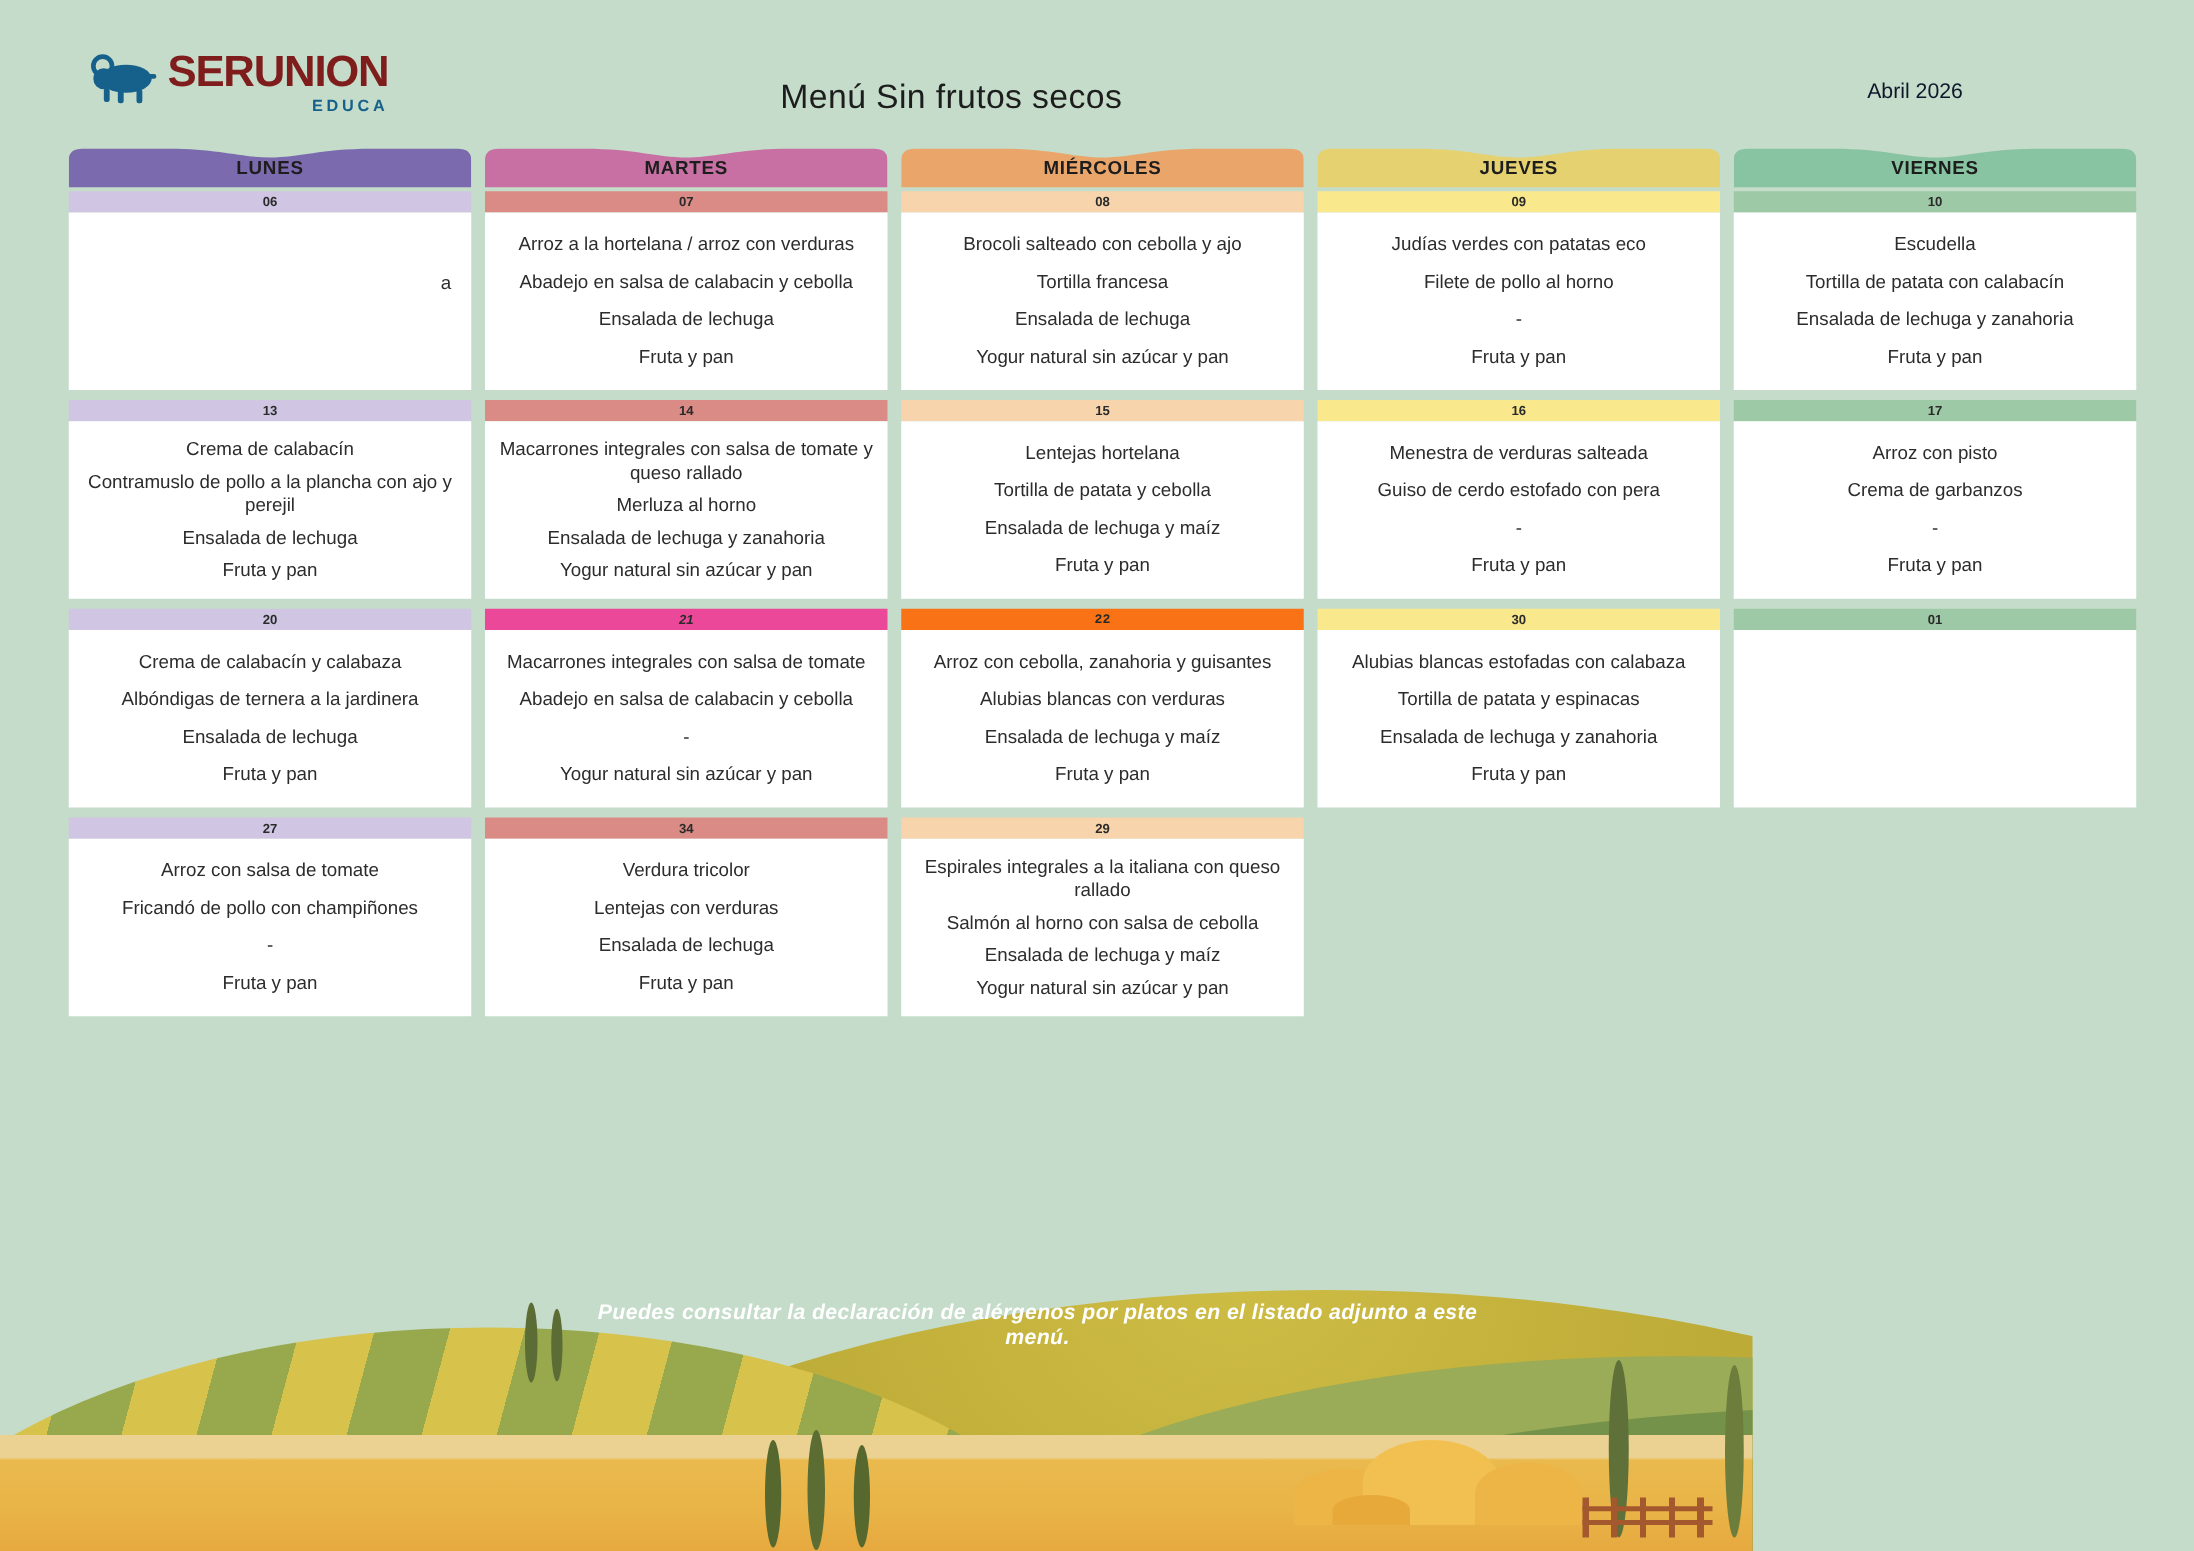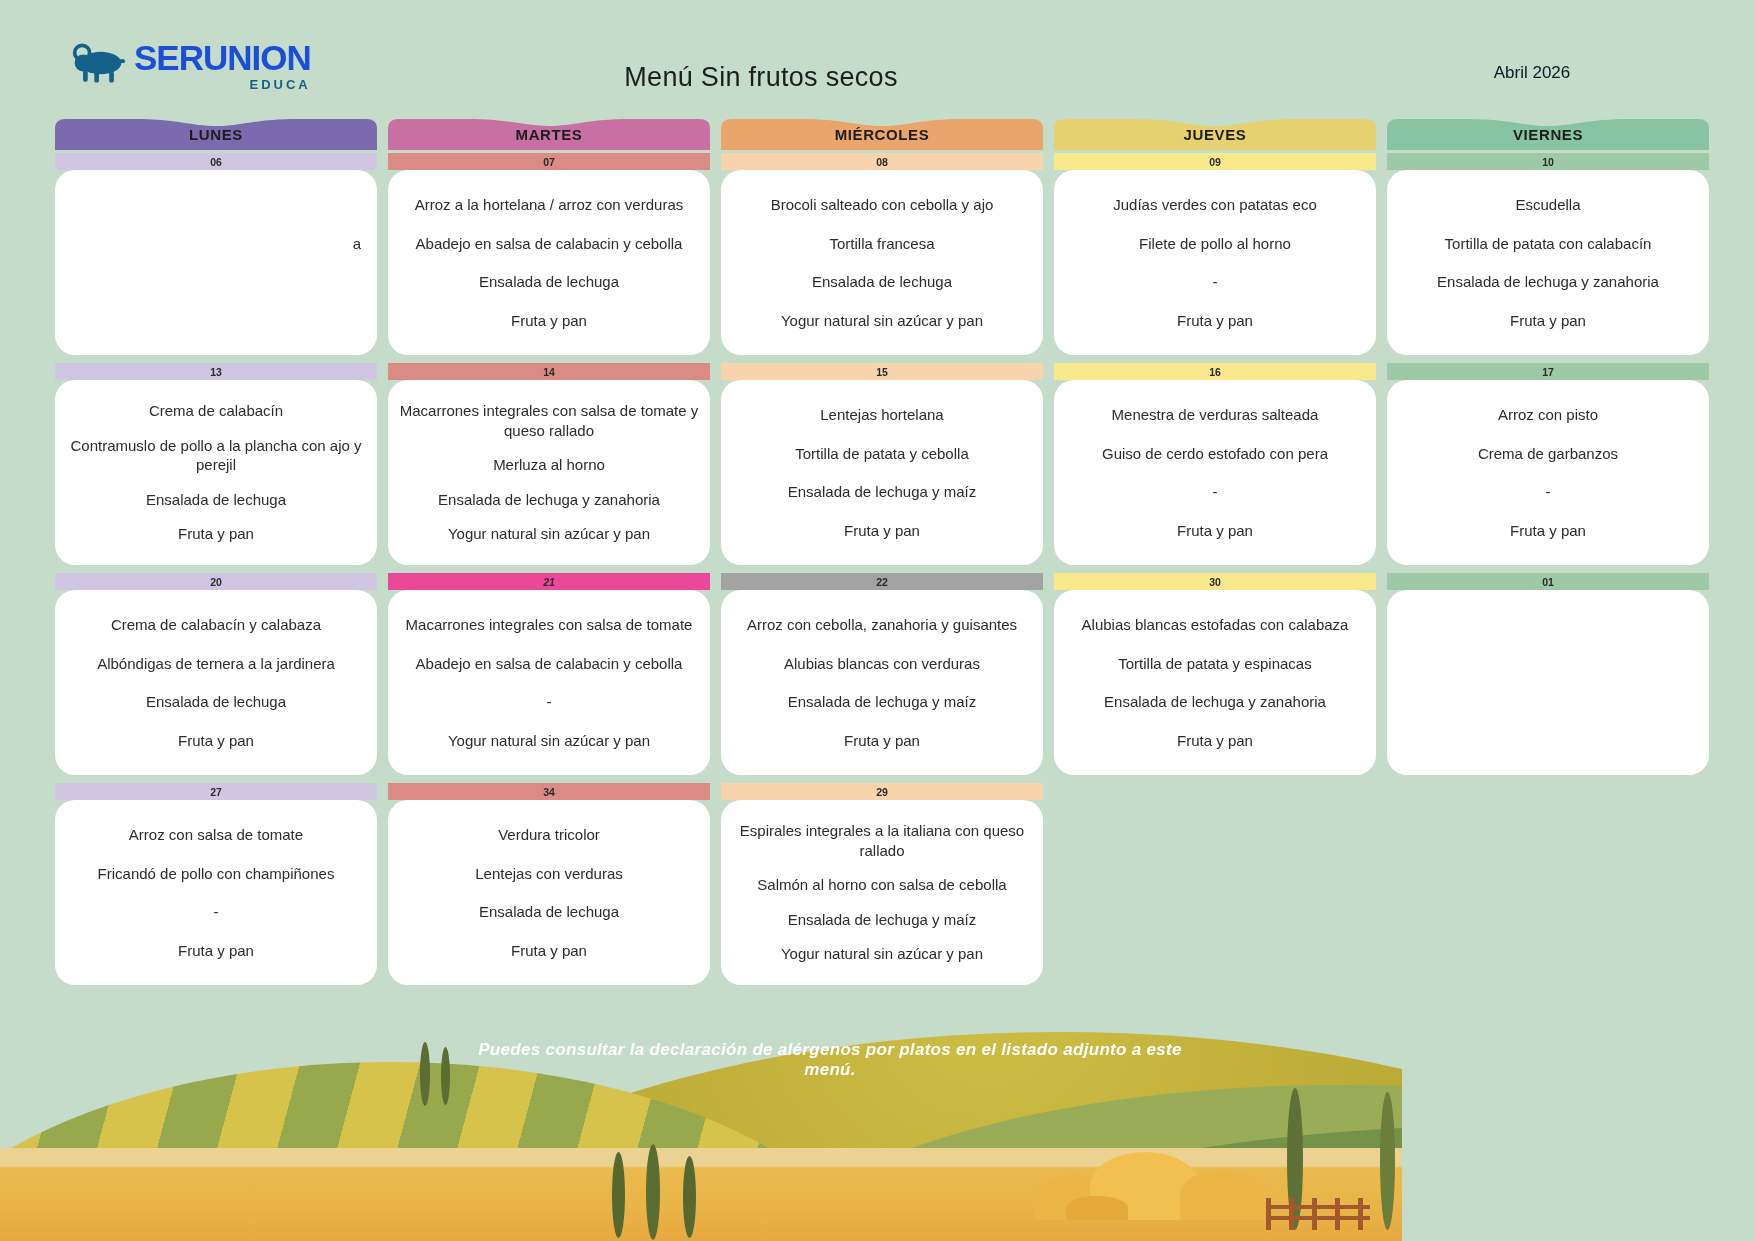--- a/index.html
+++ b/index.html
@@ -6,40 +6,40 @@
   body{
     width:1755px;height:1241px;position:relative;overflow:hidden;
     background:#c4dcc9;
     font-family:"Liberation Sans", sans-serif;
     color:#2c2c2c;
   }
   
   .logo{position:absolute;left:70px;top:40px;display:flex;align-items:flex-start;gap:8px;}
   .logo svg{width:56px;height:42px;margin-top:2px;}
   .logo-text{display:flex;flex-direction:column;align-items:flex-end;line-height:1;}
-  .brand{font-size:35px;font-weight:bold;letter-spacing:-1px;color:#1d4ed8;}
+  .brand{font-size:35px;font-weight:bold;letter-spacing:-1px;color:#7f1d1d;}
   .subbrand{font-size:13px;font-weight:bold;letter-spacing:3px;color:#15618c;margin-top:3px;}
   .page-title{position:absolute;left:761px;top:44px;transform:translateX(-50%);
     font-size:27px;font-weight:500;color:#1d1d1d;letter-spacing:0.3px;white-space:nowrap;}
   .period{position:absolute;left:1532px;top:63px;transform:translateX(-50%);
     font-size:17px;color:#0f172a;white-space:nowrap;}
   
   #calendar{position:absolute;left:55px;top:116px;display:grid;
     grid-template-columns:repeat(5,322px);column-gap:11px;}
   .day-col{display:flex;flex-direction:column;}
   .day-banner{position:relative;height:34px;margin-bottom:3px;}
   .day-banner svg{position:absolute;inset:0;width:100%;height:100%;}
   .day-label{position:absolute;inset:0;display:flex;align-items:center;justify-content:center;
     font-size:15px;font-weight:bold;letter-spacing:0.6px;color:#1d1d1d;padding-top:3px;}
   .week-block{margin-bottom:8px;}
   .date-bar{height:17px;display:flex;align-items:center;justify-content:center;
     font-size:10.5px;font-weight:bold;color:#2a2a2a;}
-  .cell{height:185px;background:#ffffff;display:flex;flex-direction:column;
+  .cell{height:142px;background:#ffffff;display:flex;flex-direction:column;
     justify-content:space-evenly;padding:6px 10px;box-sizing:border-box;
-    text-align:center;font-size:15px;line-height:1.3;border-radius:20px;}
+    text-align:center;font-size:15px;line-height:1.3;}
   .item{min-height:18px;}
   .item.align-right{text-align:right;padding-right:6px;}
   
   #farm{position:absolute;left:0;bottom:0;width:1402px;height:241px;overflow:hidden;}
   #farm .shape{position:absolute;}
   .hill-olive{left:350px;top:32px;width:1420px;height:600px;border-radius:50%;
     background:radial-gradient(ellipse at 45% 0%, #cdbc44 0%, #b5a231 55%);}
   .hill-green-light{left:740px;top:85px;width:1200px;height:420px;border-radius:50%;background:#9aac57;}
   .hill-green-dark{left:820px;top:125px;width:1400px;height:420px;border-radius:50%;background:#75924a;}
   .hill-striped{left:-120px;top:62px;width:1020px;height:520px;border-radius:50%;
@@ -192,21 +192,21 @@
       <div class="week-block">
         <div class="date-bar" style="background: rgb(248, 212, 172);">15</div>
         <div class="cell">
           <div class="item">Lentejas hortelana</div>
           <div class="item">Tortilla de patata y cebolla</div>
           <div class="item">Ensalada de lechuga y maíz</div>
           <div class="item">Fruta  y pan</div>
         </div>
       </div>
       <div class="week-block">
-        <div class="date-bar" style="background: #a3a3a3;">22</div>
+        <div class="date-bar" style="background: #f97316; font-family: Liberation Mono, monospace;">22</div>
         <div class="cell">
           <div class="item">Arroz con cebolla, zanahoria y guisantes</div>
           <div class="item">Alubias blancas con verduras</div>
           <div class="item">Ensalada de lechuga y maíz</div>
           <div class="item">Fruta  y pan</div>
         </div>
       </div>
       <div class="week-block">
         <div class="date-bar" style="background: rgb(248, 212, 172);">29</div>
         <div class="cell">

